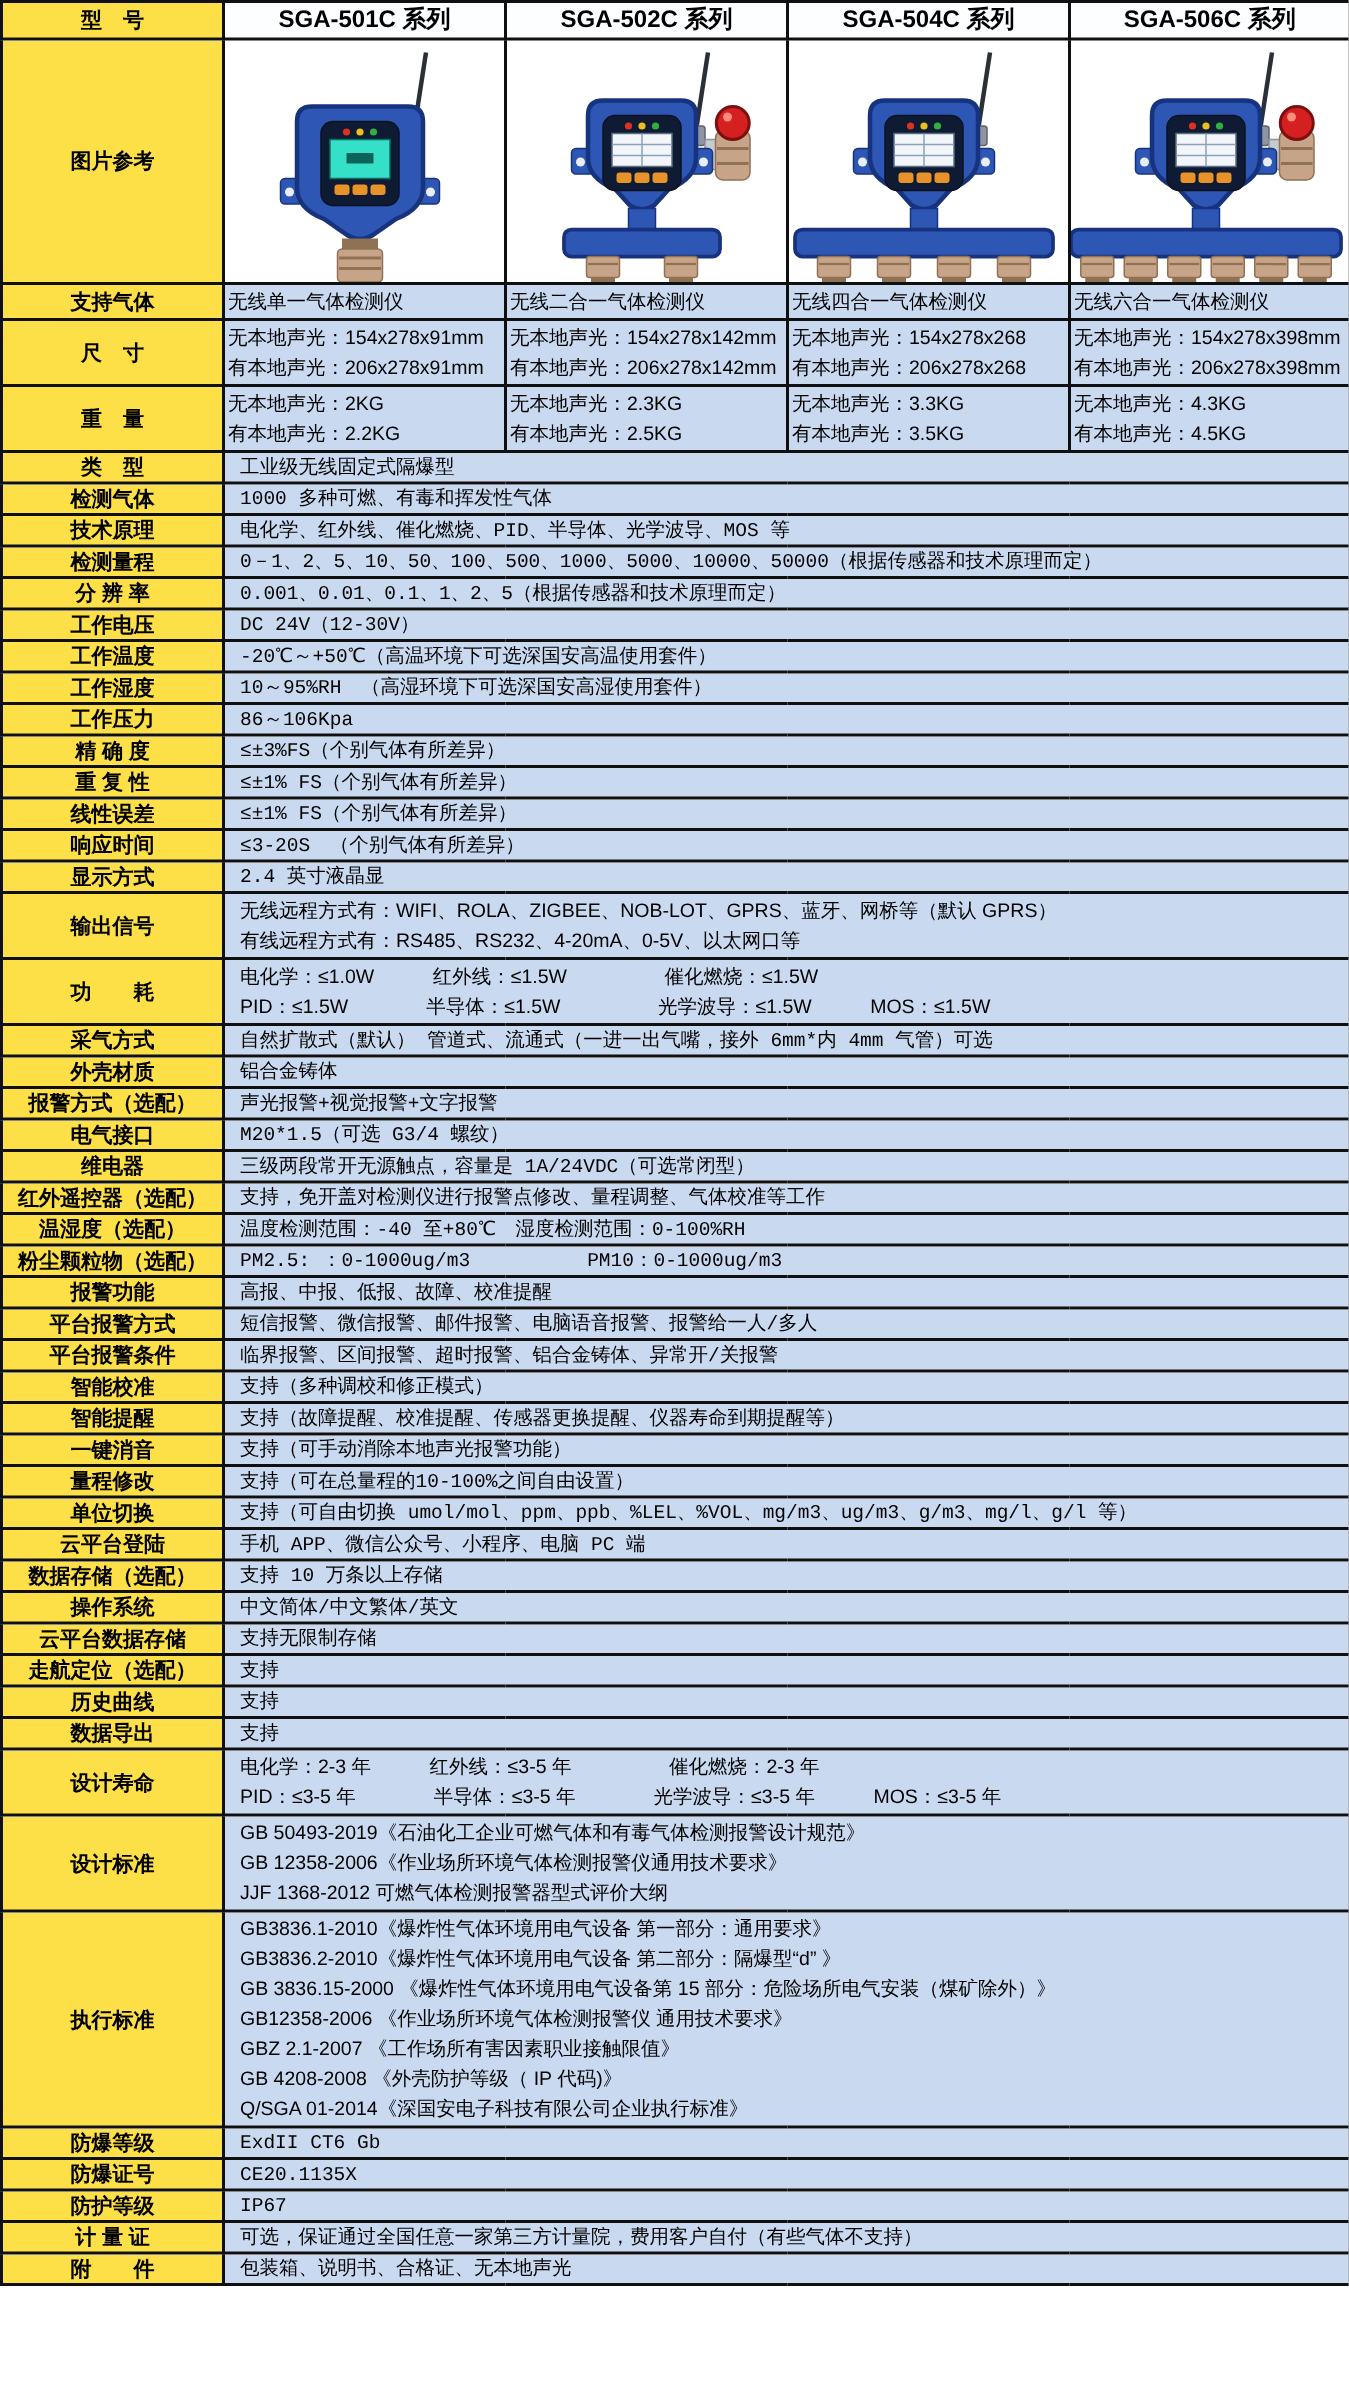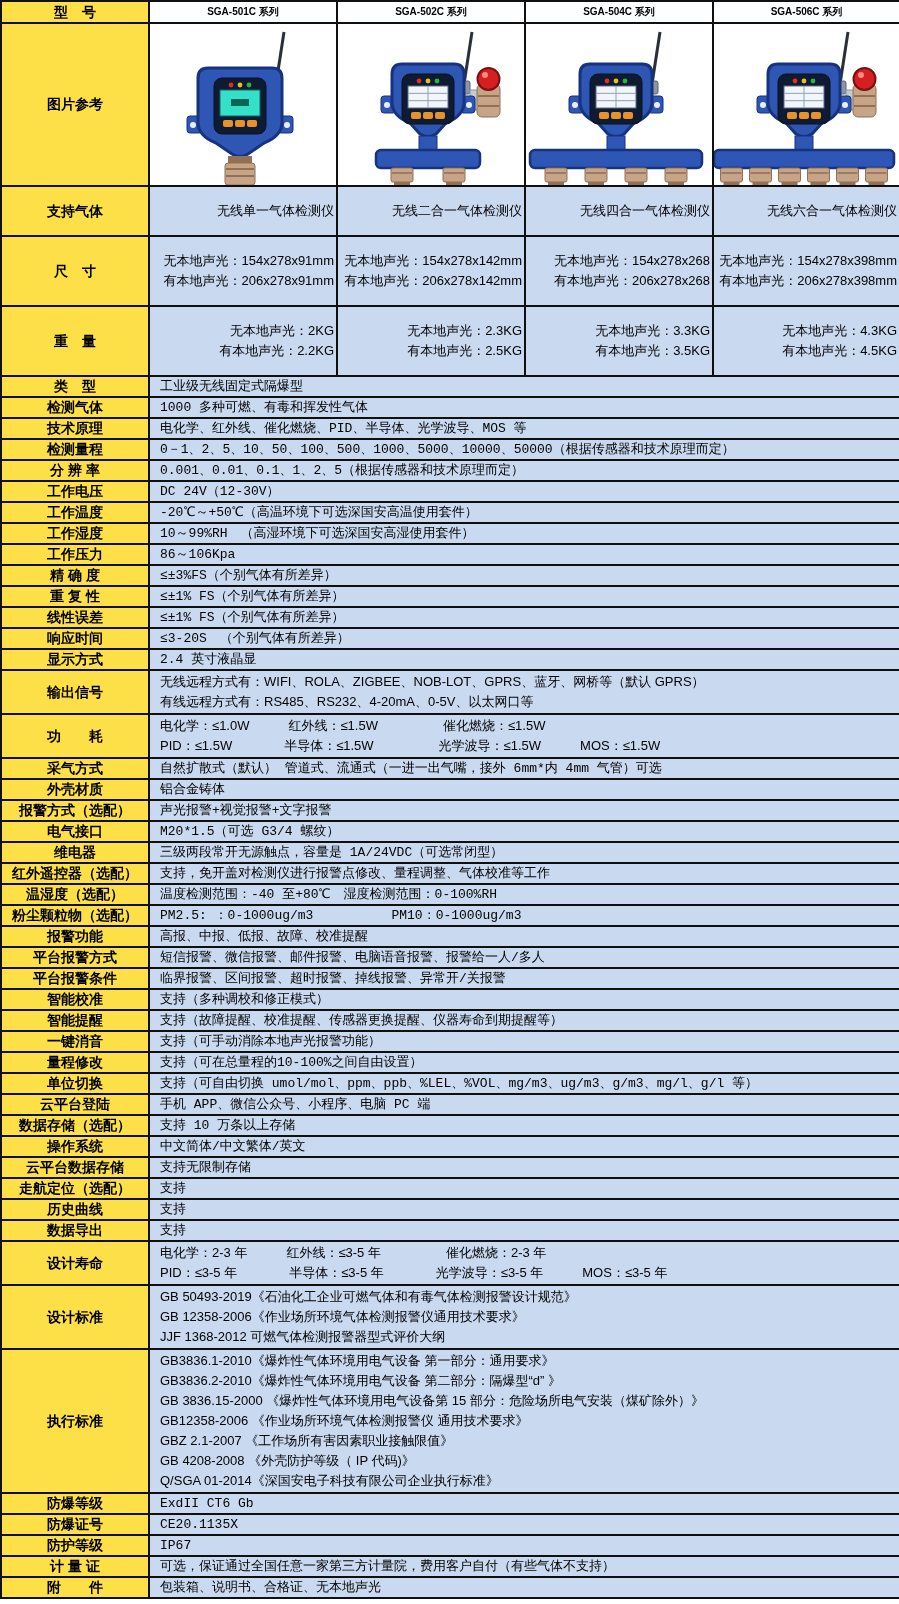--- a/index.html
+++ b/index.html
@@ -1,23 +1,23 @@
 <!DOCTYPE html>
 <html><head>
 <meta charset="utf-8">
 <style>
   html,body{margin:0;padding:0;background:#fff;}
   body{width:899px;font-family:"Liberation Sans","DejaVu Sans",sans-serif;}
   table.spec{border-collapse:collapse;width:899px;table-layout:fixed;border:2px solid #101010;}
   td{border:2px solid #101010;vertical-align:middle;overflow:hidden;}
   td.label-cell{background:#fde047;font-weight:bold;text-align:center;font-size:14px;color:#000;
     padding:1px 2px;white-space:pre-wrap;line-height:17px;}
-  td.model-cell{background:#FDFEFF;font-weight:bold;text-align:center;font-size:10px;height:18px;padding:1px 0;}
+  td.model-cell{background:#FDFEFF;font-weight:bold;text-align:center;font-size:16px;height:18px;padding:1px 0;}
   td.img-cell{background:#FFFFFF;height:161px;text-align:center;padding:0;}
-  td.quad-cell{background:#C9D9F0;text-align:right;font-size:13px;padding:14px 2px;}
+  td.quad-cell{background:#C9D9F0;text-align:left;font-size:13px;padding:1px 2px;}
   td.quad-cell div{line-height:20px;white-space:pre-wrap;}
   td.value-cell{background:#C9D9F0;font-size:13px;text-align:left;padding:1px 10px;}
   td.value-cell div{line-height:20px;white-space:pre-wrap;}
   td.value-cell.single div{line-height:17px;font-family:Liberation Mono, monospace;}
   tr.models-row td{height:18px;}
   svg{display:inline-block;vertical-align:middle;}
 </style>
 </head>
 <body>
 
@@ -268,21 +268,21 @@
       </tr>
       <tr>
         <td class="label-cell">工作温度</td>
         <td colspan="4" class="value-cell single">
           <div>-20℃～+50℃（高温环境下可选深国安高温使用套件）</div>
         </td>
       </tr>
       <tr>
         <td class="label-cell">工作湿度</td>
         <td colspan="4" class="value-cell single">
-          <div>10～99%RH　（高湿环境下可选深国安高湿使用套件）</div>
+          <div>10～95%RH　（高湿环境下可选深国安高湿使用套件）</div>
         </td>
       </tr>
       <tr>
         <td class="label-cell">工作压力</td>
         <td colspan="4" class="value-cell single">
           <div>86～106Kpa</div>
         </td>
       </tr>
       <tr>
         <td class="label-cell">精 确 度</td>
@@ -384,21 +384,21 @@
       </tr>
       <tr>
         <td class="label-cell">平台报警方式</td>
         <td colspan="4" class="value-cell single">
           <div>短信报警、微信报警、邮件报警、电脑语音报警、报警给一人/多人</div>
         </td>
       </tr>
       <tr>
         <td class="label-cell">平台报警条件</td>
         <td colspan="4" class="value-cell single">
-          <div>临界报警、区间报警、超时报警、掉线报警、异常开/关报警</div>
+          <div>临界报警、区间报警、超时报警、铝合金铸体、异常开/关报警</div>
         </td>
       </tr>
       <tr>
         <td class="label-cell">智能校准</td>
         <td colspan="4" class="value-cell single">
           <div>支持（多种调校和修正模式）</div>
         </td>
       </tr>
       <tr>
         <td class="label-cell">智能提醒</td>

